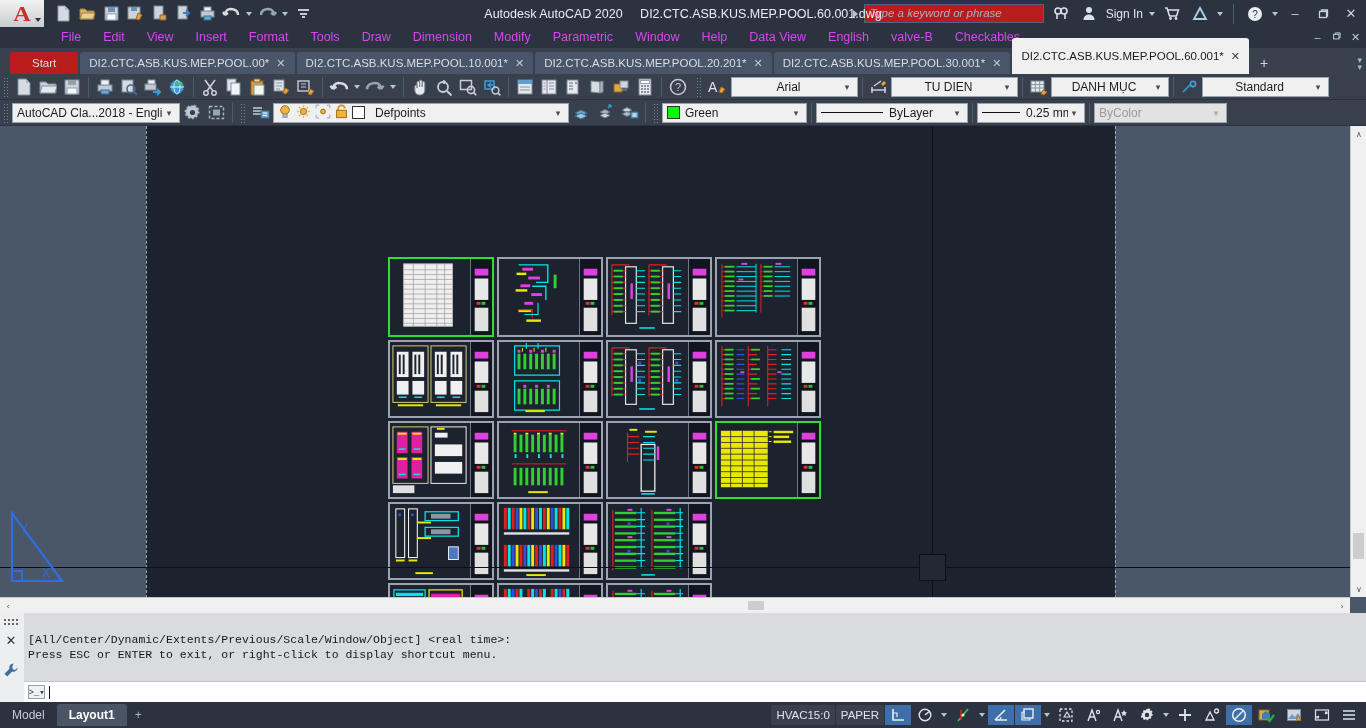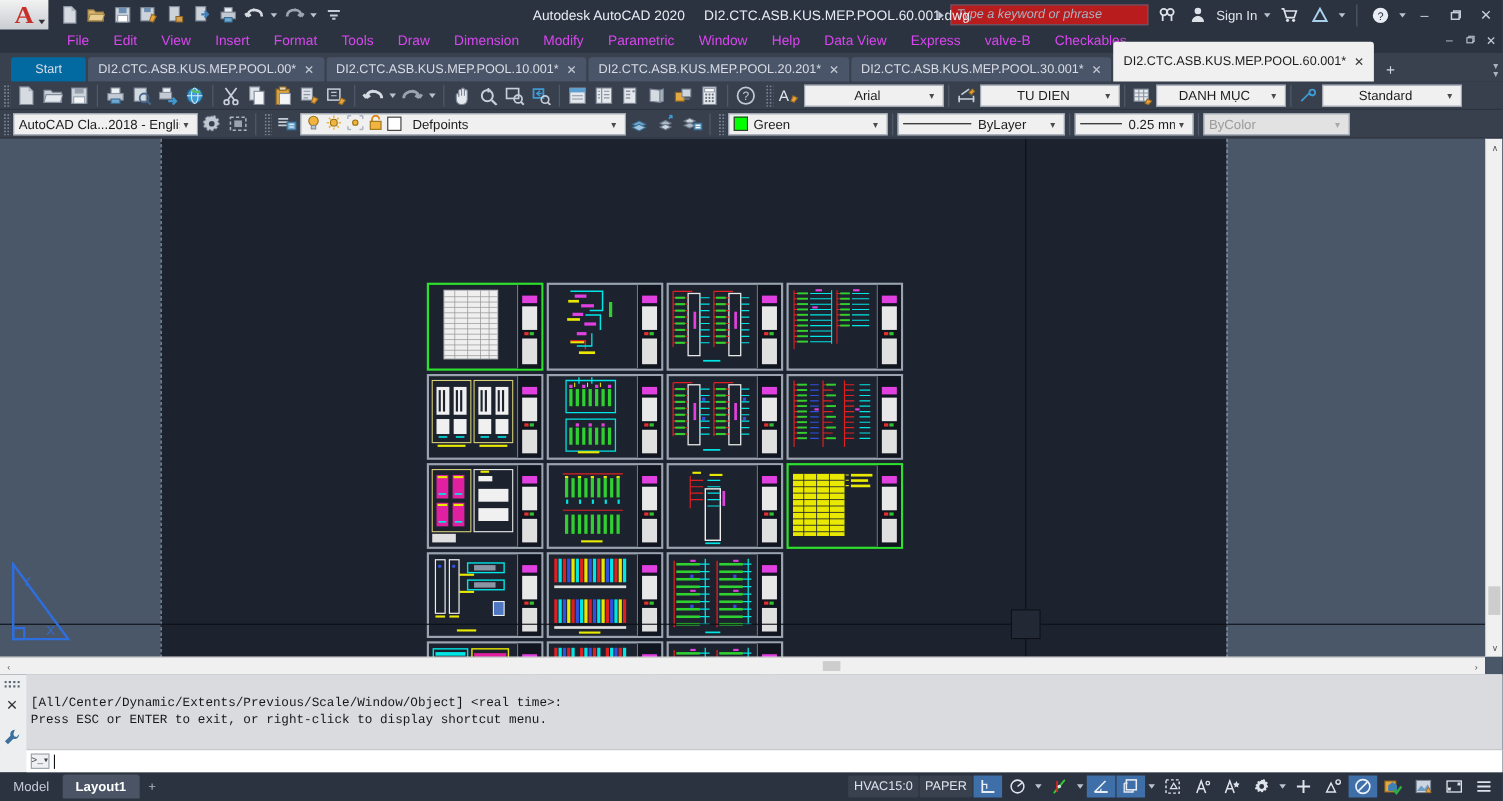--- a/index.html
+++ b/index.html
@@ -35,21 +35,21 @@
   
   .menubar { height:21px; background:#2b3340; display:flex; align-items:center; padding-left:50px; gap:0; position:relative;}
   .menubar .mi { padding:0 11px; font-size:12.5px; color:#d946ef; line-height:21px; }
   .menubar .mright { position:absolute; right:2px; display:flex; gap:2px; }
   .menubar .mright div { width:17px; text-align:center; font-size:11px; color:#c0c9d6; }
 
   
   .doctabs { height:26px; background:#39414f; display:flex; align-items:flex-end; padding-left:10px; position:relative;}
   .dtab { height:22px; display:flex; align-items:center; padding:0 9px; margin-right:2px; font-size:11.5px;
           background:#4b5569; color:#d8dde5; border-radius:3px 3px 0 0; white-space:nowrap; }
-  .dtab.start { background:#0369a1; padding:0 22px; }
+  .dtab.start { background:#b91c1c; padding:0 22px; }
   .dtab.active { background:#f0f0f0; color:#1b1b1b; height:36px; }
   .dtab .x { margin-left:7px; font-size:11px; opacity:.85; }
   .dtab.plus { padding:0 9px; background:transparent; color:#cfd6e0; font-size:14px; }
   .dtabs-right { position:absolute; right:4px; bottom:3px; color:#aab4c2; font-size:9px; line-height:7px; text-align:center;}
 
   
   .tbrow { height:26px; background:#38404e; display:flex; align-items:center; border-bottom:1px solid #2c333f; }
   .tbrow.second { background:#38404e; }
   .grip { width:7px; height:20px; margin:0 2px 0 3px;
           background-image:radial-gradient(#8e98a8 38%, transparent 40%);
@@ -258,21 +258,21 @@
     <div class="mi">Insert</div>
     <div class="mi">Format</div>
     <div class="mi">Tools</div>
     <div class="mi">Draw</div>
     <div class="mi">Dimension</div>
     <div class="mi">Modify</div>
     <div class="mi">Parametric</div>
     <div class="mi">Window</div>
     <div class="mi">Help</div>
     <div class="mi">Data View</div>
-    <div class="mi">Express</div>
+    <div class="mi">English</div>
     <div class="mi">valve-B</div>
     <div class="mi">Checkables</div>
     <div class="mright">
       <div>–</div>
       <div>
         <svg width="11" height="10" viewBox="0 0 12 12">
             <rect x="2.5" y="4" width="6.5" height="5.5" fill="none" stroke="#c0c9d6" stroke-width="1.2"></rect>
             <path d="M4.5 4V2.3h5.8V8H8.8" fill="none" stroke="#c0c9d6" stroke-width="1.2"></path>
           </svg>
       </div>

